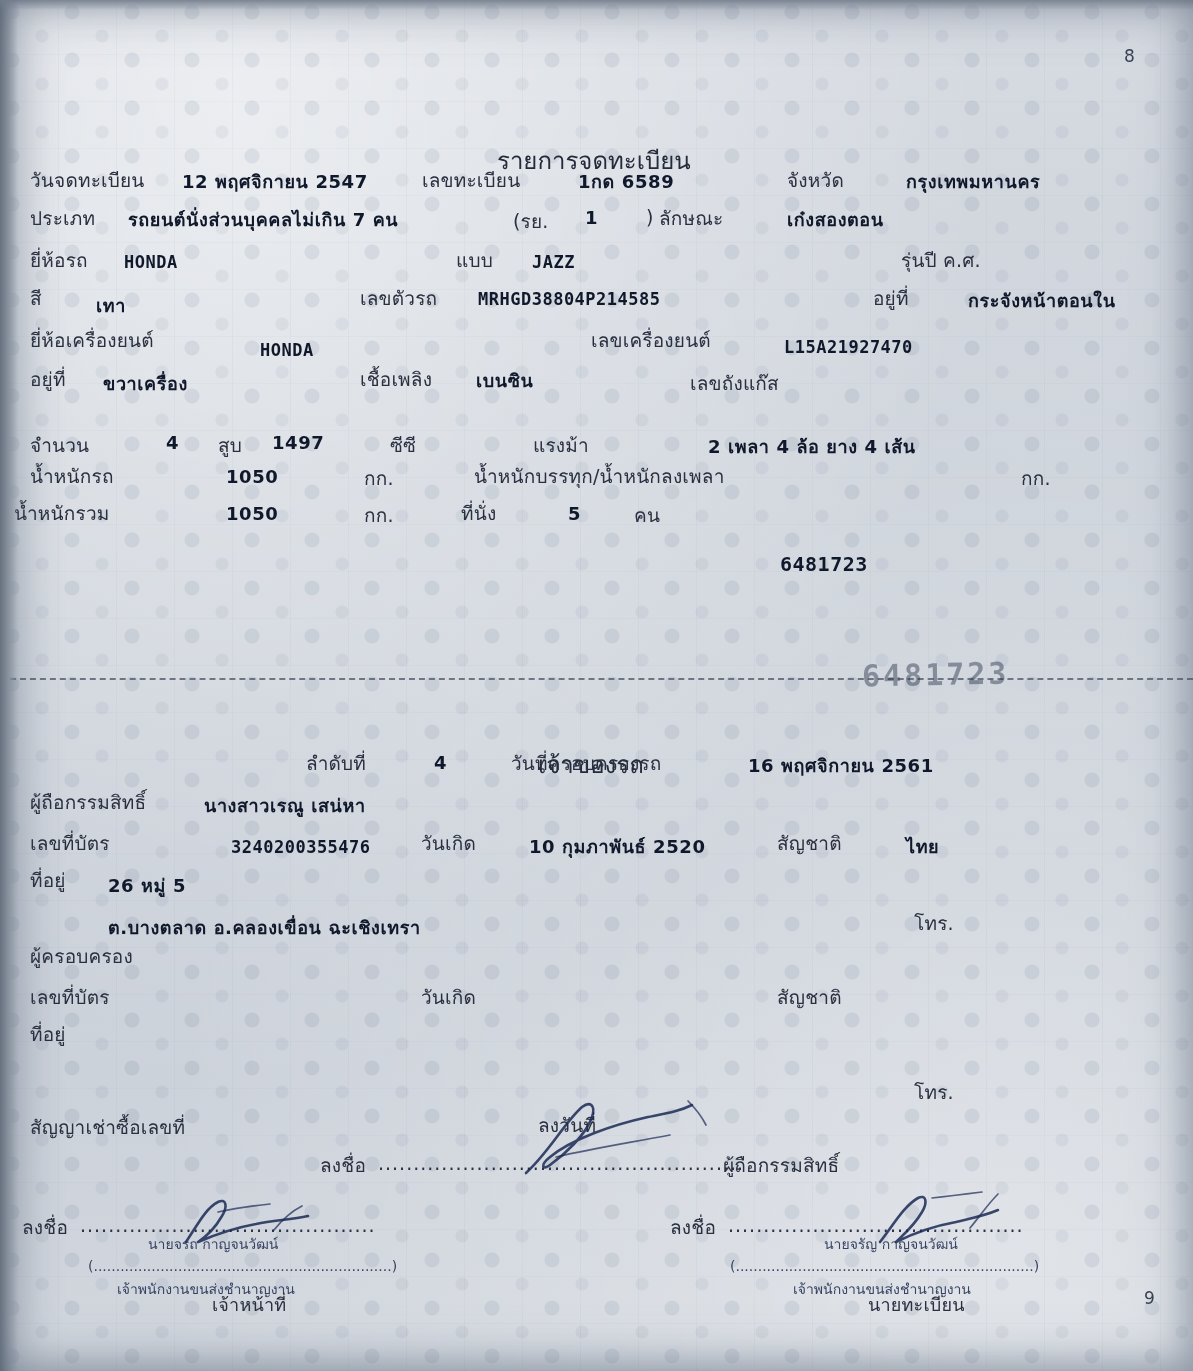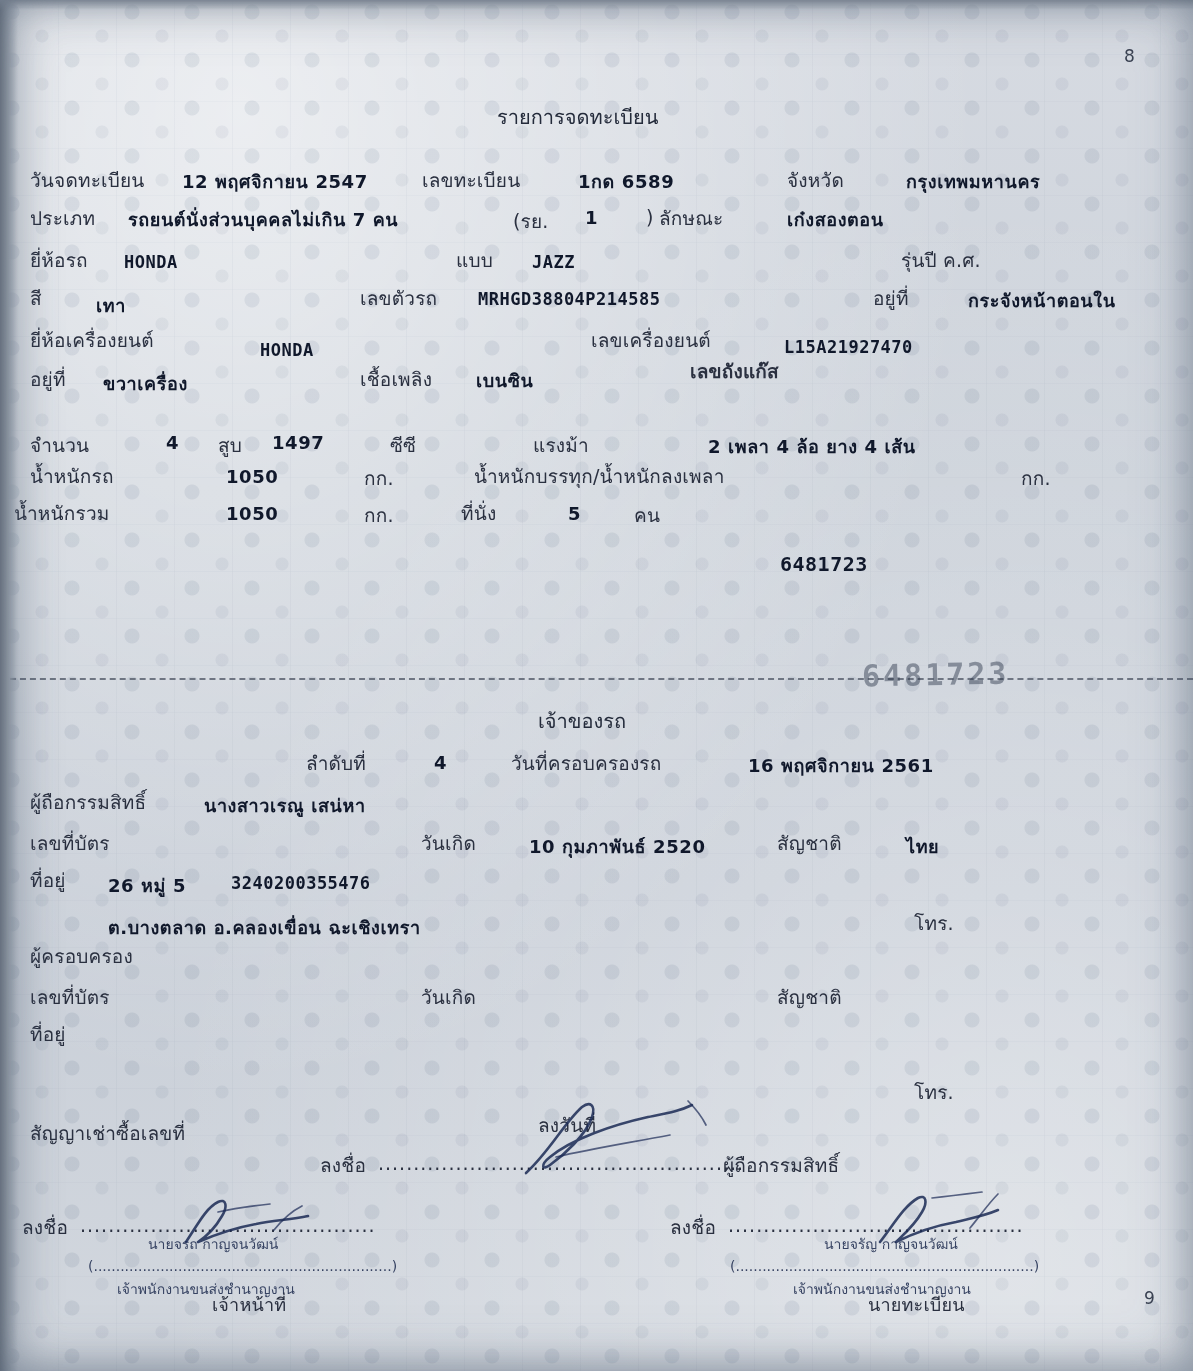--- a/index.html
+++ b/index.html
@@ -84,22 +84,23 @@
     color: #10182b;
     letter-spacing: 0.6px;
   }
   .val.mono {
     font-family: "DejaVu Sans Mono", monospace;
     font-weight: bold;
     letter-spacing: 0.5px;
     font-size: 17px;
   }
   .center {
-    font-size: 20px;
+    font-size: 24px;
     color: #242b3b;
+    margin-top: 40px;
   }
   .pg {
     font-size: 17px;
     color: #3a4252;
   }
   .dots {
     font-size: 19px;
     color: #2a3040;
     letter-spacing: 1px;
   }
@@ -195,21 +196,21 @@
 
   <div class="lbl" style="left:30px; top:325px;">ยี่ห้อเครื่องยนต์</div>
   <div class="val mono" style="left:260px; top:340px;">HONDA</div>
   <div class="lbl" style="left:591px; top:325px;">เลขเครื่องยนต์</div>
   <div class="val mono" style="left:784px; top:337px;">L15A21927470</div>
 
   <div class="lbl" style="left:30px; top:364px;">อยู่ที่</div>
   <div class="val" style="left:103px; top:369px;">ขวาเครื่อง</div>
   <div class="lbl" style="left:360px; top:364px;">เชื้อเพลิง</div>
   <div class="val" style="left:476px; top:366px;">เบนซิน</div>
-  <div class="lbl" style="left:690px; top:356px;font-weight:bold;">เลขถังแก๊ส</div>
+  <div class="lbl" style="left:690px; top:368px;">เลขถังแก๊ส</div>
   <div class="val" style="left:860px; top:366px;"></div>
 
   <div class="lbl" style="left:30px; top:430px;">จำนวน</div>
   <div class="val" style="left:166px; top:432px;">4</div>
   <div class="lbl" style="left:218px; top:430px;">สูบ</div>
   <div class="val" style="left:272px; top:432px;">1497</div>
   <div class="lbl" style="left:390px; top:430px;">ซีซี</div>
   <div class="lbl" style="left:533px; top:430px;">แรงม้า</div>
   <div class="val" style="left:708px; top:432px;">2 เพลา 4 ล้อ ยาง 4 เส้น</div>
 
@@ -235,21 +236,21 @@
 
   <div class="lbl" style="left:306px; top:748px;">ลำดับที่</div>
   <div class="val" style="left:434px; top:752px;">4</div>
   <div class="lbl" style="left:511px; top:748px;">วันที่ครอบครองรถ</div>
   <div class="val" style="left:748px; top:751px;">16 พฤศจิกายน 2561</div>
 
   <div class="lbl" style="left:30px; top:787px;">ผู้ถือกรรมสิทธิ์</div>
   <div class="val" style="left:204px; top:791px;">นางสาวเรณู  เสน่หา</div>
 
   <div class="lbl" style="left:30px; top:828px;">เลขที่บัตร</div>
-  <div class="val mono" style="left:231px; top:837px;margin-top:36px;">3240200355476</div>
+  <div class="val mono" style="left:231px; top:837px;">3240200355476</div>
   <div class="lbl" style="left:421px; top:828px;">วันเกิด</div>
   <div class="val" style="left:529px; top:832px;">10 กุมภาพันธ์ 2520</div>
   <div class="lbl" style="left:777px; top:828px;">สัญชาติ</div>
   <div class="val" style="left:906px; top:832px;">ไทย</div>
 
   <div class="lbl" style="left:30px; top:865px;">ที่อยู่</div>
   <div class="val" style="left:108px; top:871px;">26 หมู่ 5</div>
   <div class="val" style="left:108px; top:913px;">ต.บางตลาด อ.คลองเขื่อน ฉะเชิงเทรา</div>
   <div class="lbl" style="left:914px; top:908px;">โทร.</div>
   <div class="val" style="left:970px; top:910px;"></div>
@@ -261,21 +262,21 @@
   <div class="lbl" style="left:421px; top:982px;">วันเกิด</div>
   <div class="val" style="left:529px; top:986px;"></div>
   <div class="lbl" style="left:777px; top:982px;">สัญชาติ</div>
   <div class="val" style="left:906px; top:986px;"></div>
 
   <div class="lbl" style="left:30px; top:1019px;">ที่อยู่</div>
   <div class="val" style="left:108px; top:1024px;"></div>
   <div class="lbl" style="left:914px; top:1077px;">โทร.</div>
   <div class="val" style="left:970px; top:1079px;"></div>
 
-  <div class="lbl" style="left:30px; top:1112px;margin-top:6px;">สัญญาเช่าซื้อเลขที่</div>
+  <div class="lbl" style="left:30px; top:1112px;">สัญญาเช่าซื้อเลขที่</div>
   <div class="val" style="left:290px; top:1114px;"></div>
   <div class="lbl" style="left:538px; top:1110px;">ลงวันที่</div>
   <div class="val" style="left:640px; top:1112px;"></div>
 
   <div class="lbl" style="left:320px; top:1150px;">ลงชื่อ</div>
   <div class="dots" style="left:378px; top:1152px;">....................................................</div>
   <div class="lbl" style="left:723px; top:1150px;">ผู้ถือกรรมสิทธิ์</div>
 
   <div class="lbl" style="left:22px; top:1212px;">ลงชื่อ</div>
   <div class="dots" style="left:80px; top:1214px;">..........................................</div>

